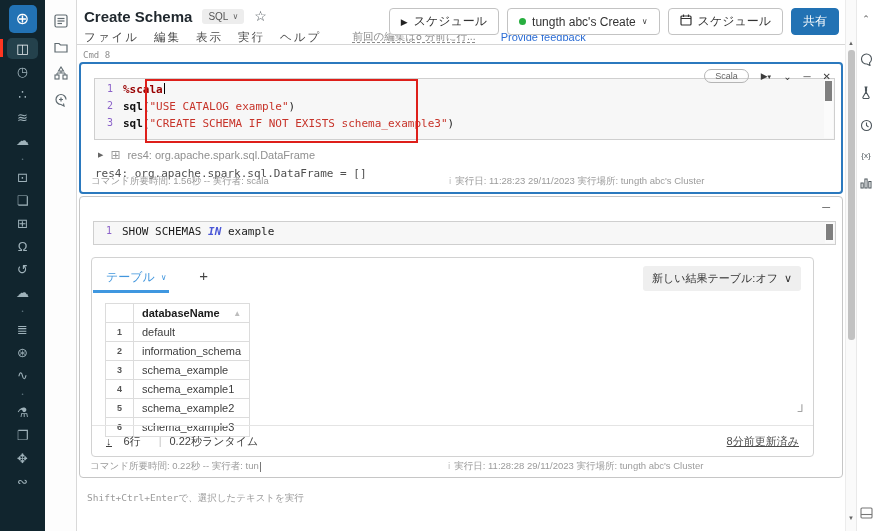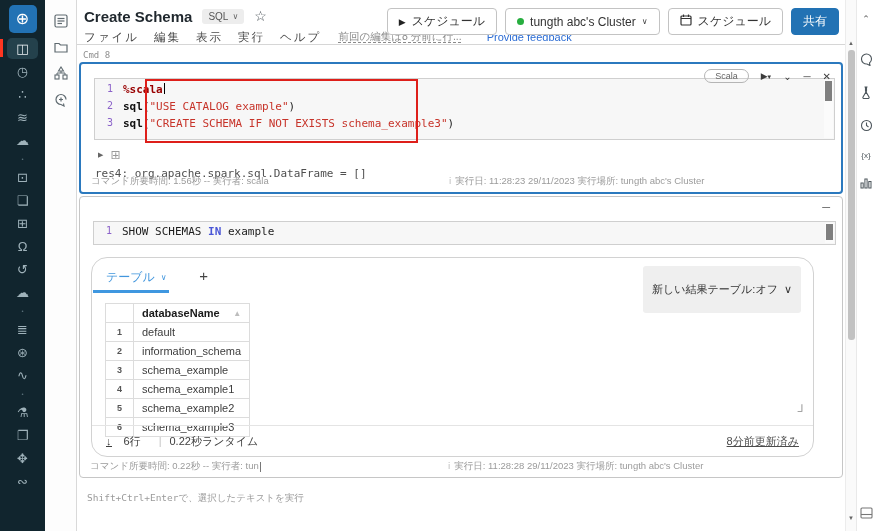--- a/index.html
+++ b/index.html
@@ -25,21 +25,21 @@
   
   .main { flex:1; display:flex; flex-direction:column; min-width:0; }
   header { height:45px; flex:none; border-bottom:1px solid #d6d6d6; position:relative; padding:5px 0 0 7px; background:#fff; }
   .title-row { display:flex; align-items:center; gap:10px; height:22px; }
   .nb-title { font-size:15px; font-weight:bold; color:#1f272d; }
   .lang-chip { background:#ededed; border-radius:3px; font-size:10px; color:#555; padding:2px 6px; display:inline-flex; align-items:center; gap:4px; cursor:pointer; }
   .chip-caret { font-size:8px; color:#666; }
   .star { font-size:14px; color:#4a5258; cursor:pointer; }
   .menu-row { display:flex; align-items:center; gap:15px; height:18px; margin-top:1px; font-size:11.5px; color:#4a4a4a; }
   .menu-item { cursor:pointer; letter-spacing:2px; }
-  .last-edit { color:#8a8a8a; font-size:10.5px; text-decoration:underline; text-decoration-style:dashed; text-underline-offset:2px; cursor:pointer; letter-spacing:0; margin-left:2px; }
+  .last-edit { color:#8a8a8a; font-size:10.5px; text-decoration:underline; text-decoration-style:dashed; text-underline-offset:2px; cursor:pointer; letter-spacing:0; margin-left:16px; }
   .feedback { color:#2b6cd4; font-size:11px; cursor:pointer; margin-left:10px; }
   .hdr-actions { position:absolute; top:8px; right:6px; display:flex; gap:8px; align-items:center; }
   .btn { height:27px; border:1px solid #c3c3c3; border-radius:4px; background:#fff; font-size:12px; color:#333; display:inline-flex; align-items:center; gap:6px; padding:0 11px; cursor:pointer; font-family:inherit; }
   .btn .play { font-size:9px; color:#222; }
   .btn .gdot { width:7px; height:7px; border-radius:50%; background:#27ae3f; }
   .btn .dd { font-size:8px; color:#444; }
   .btn-primary { background:#2272b4; border-color:#2272b4; color:#fff; }
 
   
   .notebook { flex:1; overflow:hidden; padding:0 0 0 0; background:#fff; }
@@ -55,45 +55,45 @@
   .tb-run .dd { font-size:7px; }
 
   .editor { position:relative; margin:14px 6px 0 13px; background:#f7f7f7; border:1px solid #cfcfcf; padding-top:4px; }
   .ed-1 { height:62px; }
   .ed-2 { height:24px; margin-top:24px; padding-top:3px; }
   .code-line { display:flex; height:17px; line-height:17px; font:11px "DejaVu Sans Mono",monospace; color:#1c1c1c; white-space:pre; }
   .gutter { width:28px; text-align:right; padding-right:10px; flex:none; color:#8b62c9; font-size:10px; }
   .tok-magic { color:#990000; font-weight:bold; }
   .tok-fn { font-weight:bold; color:#111; }
   .tok-str { color:#c7342a; }
-  .tok-kw { color:#4a56d6; font-weight:bold; }
+  .tok-kw { color:#4a56d6; font-weight:bold;font-style:italic; }
   .caret-bar { display:inline-block; width:1.5px; height:11px; background:#000; margin-left:1px; vertical-align:-2px; }
   .ed-scroll { position:absolute; top:1px; right:1px; bottom:1px; width:9px; background:#fbfbfb; }
   .ed-thumb { width:7px; height:20px; background:#7f7f7f; margin:1px auto 0; }
 
   .annotation-red { position:absolute; left:64px; top:15px; width:273px; height:64px; border:2px solid #de1f1a; z-index:5; pointer-events:none; }
 
   .collapsed-result { margin:8px 0 0 17px; font-size:11px; color:#8f8f8f; display:flex; gap:7px; align-items:center; }
   .cr-caret { font-size:7px; color:#666; cursor:pointer; }
   .cr-table-ic { font-size:12px; color:#9a9a9a; }
   .result-line { margin:5px 0 0 14px; font:11px "DejaVu Sans Mono",monospace; color:#4f4f4f; }
 
   .cell-footer { position:absolute; bottom:0; left:0; right:0; height:21px; padding:0 10px; font-size:9.5px; color:#9b9b9b; display:flex; align-items:center; }
   .footer-right { position:absolute; left:368px; display:flex; align-items:center; gap:4px; }
   .info-ic { color:#b5b5b5; font-size:8px; }
   .text-caret { display:inline-block; width:1px; height:10px; background:#777; margin-left:1px; }
 
   
-  .results { position:relative; margin:12px 28px 0 11px; height:200px; border:1px solid #d2d2d2; border-radius:16px; background:#fff; }
+  .results { position:relative; margin:12px 28px 0 11px; height:200px; border:1px solid #d2d2d2; border-radius:4px; background:#fff; }
   .tabs-row { position:relative; height:34px; padding:9px 12px 0 14px; }
   .tab { color:#4296dd; font-size:12px; display:inline-flex; align-items:center; gap:6px; cursor:pointer; }
   .tab .dd { font-size:8px; }
   .tab-plus { color:#444; font-size:15px; margin-left:28px; cursor:pointer; }
   .tab-underline { position:absolute; left:1px; top:32px; width:76px; height:3px; background:#3f97e0; }
-  .chip-right { position:absolute; right:12px; top:8px; background:#efefef; border-radius:3px; padding:16px 9px; font-size:11px; color:#333; display:inline-flex; gap:6px; align-items:center; cursor:pointer; }
+  .chip-right { position:absolute; right:12px; top:8px; background:#efefef; border-radius:3px; padding:5px 9px; font-size:11px; color:#333; display:inline-flex; gap:6px; align-items:center; cursor:pointer; }
   .res-table { margin:11px 0 0 13px; border-collapse:collapse; font-size:11px; color:#3c3c3c; }
   .res-table th, .res-table td { border:1px solid #dcdcdc; height:19px; padding:0 8px; text-align:left; }
   .res-table th.idx, .res-table td.idx { width:28px; text-align:center; padding:0; font-size:9px; color:#555; font-weight:bold; }
   .res-table th.name { width:109px; font-weight:bold; color:#1a1a1a; cursor:pointer; }
   .sort-ic { float:right; color:#bdbdbd; font-size:8px; margin-top:2px; }
   .resize-handle { position:absolute; right:7px; bottom:38px; color:#8a8a8a; font-size:12px; cursor:nwse-resize; }
   .results-footer { position:absolute; left:0; right:0; bottom:0; height:31px; border-top:1px solid #e4e4e4; display:flex; align-items:center; padding:0 14px; font-size:11px; color:#3d3d3d; }
   .dl-ic { border-bottom:1px solid #3d3d3d; line-height:10px; margin-right:12px; cursor:pointer; font-size:11px; }
   .rf-div { color:#c4c4c4; margin:0 8px 0 18px; }
   .rf-updated { margin-left:auto; color:#4c4c4c;text-decoration:underline; }
@@ -234,21 +234,21 @@
         <span class="last-edit">前回の編集は8 分前に行...</span>
         <span class="feedback">Provide feedback</span>
       </div>
       <div class="hdr-actions">
         <button class="btn">
             <span class="play">▶</span>
             <span>スケジュール</span>
           </button>
         <button class="btn">
             <span class="gdot"></span>
-            <span>tungth abc's Cluster</span>
+            <span>tungth abc's Create</span>
             <span class="dd">∨</span>
           </button>
         <button class="btn">
             <span><svg width="12" height="12" viewBox="0 0 12 12">
                 <rect x="1" y="2" width="10" height="9" rx="1" fill="none" stroke="#333" stroke-width="1.2"></rect>
                 <line x1="3.5" y1="0.5" x2="3.5" y2="3" stroke="#333" stroke-width="1.2"></line>
                 <line x1="8.5" y1="0.5" x2="8.5" y2="3" stroke="#333" stroke-width="1.2"></line>
                 <line x1="1" y1="4.5" x2="11" y2="4.5" stroke="#333" stroke-width="1"></line>
               </svg></span>
             <span>スケジュール</span>
@@ -273,20 +273,21 @@
             <div class="code-line"><span class="gutter">2</span><span class="tok-fn">sql</span><span>(</span><span class="tok-str">"USE CATALOG example"</span><span>)</span></div>
             <div class="code-line"><span class="gutter">3</span><span class="tok-fn">sql</span><span>(</span><span class="tok-str">"CREATE SCHEMA IF NOT EXISTS schema_example3"</span><span>)</span></div>
             <div class="ed-scroll">
               <div class="ed-thumb"></div>
             </div>
         </div>
         <div class="annotation-red"></div>
         <div class="collapsed-result">
           <span class="cr-caret">▶</span>
           <span class="cr-table-ic">⊞</span>
+          <span>res4: org.apache.spark.sql.DataFrame</span>
         </div>
         <div class="result-line">res4: org.apache.spark.sql.DataFrame = []</div>
         <div class="cell-footer">
           <span>コマンド所要時間: 1.56秒 -- 実行者: scala</span>
           <span class="footer-right">
               <span class="info-ic">ⅰ</span>
               <span>実行日: 11:28:23 29/11/2023 実行場所: tungth abc's Cluster</span>
             </span>
         </div>
       </div>

